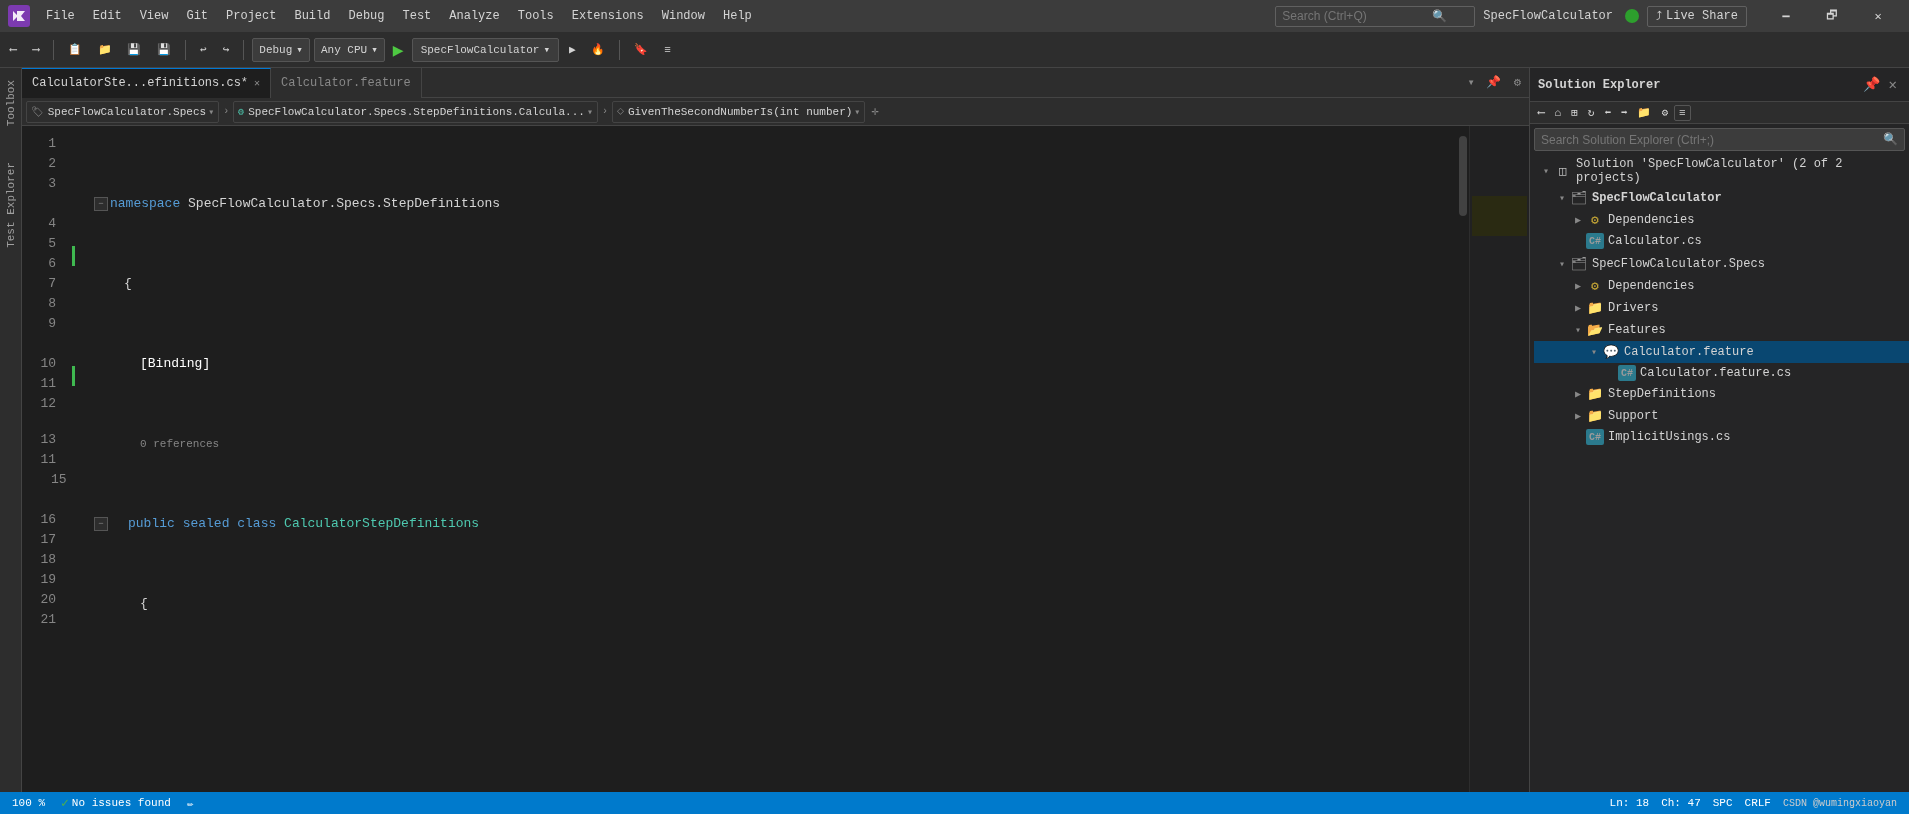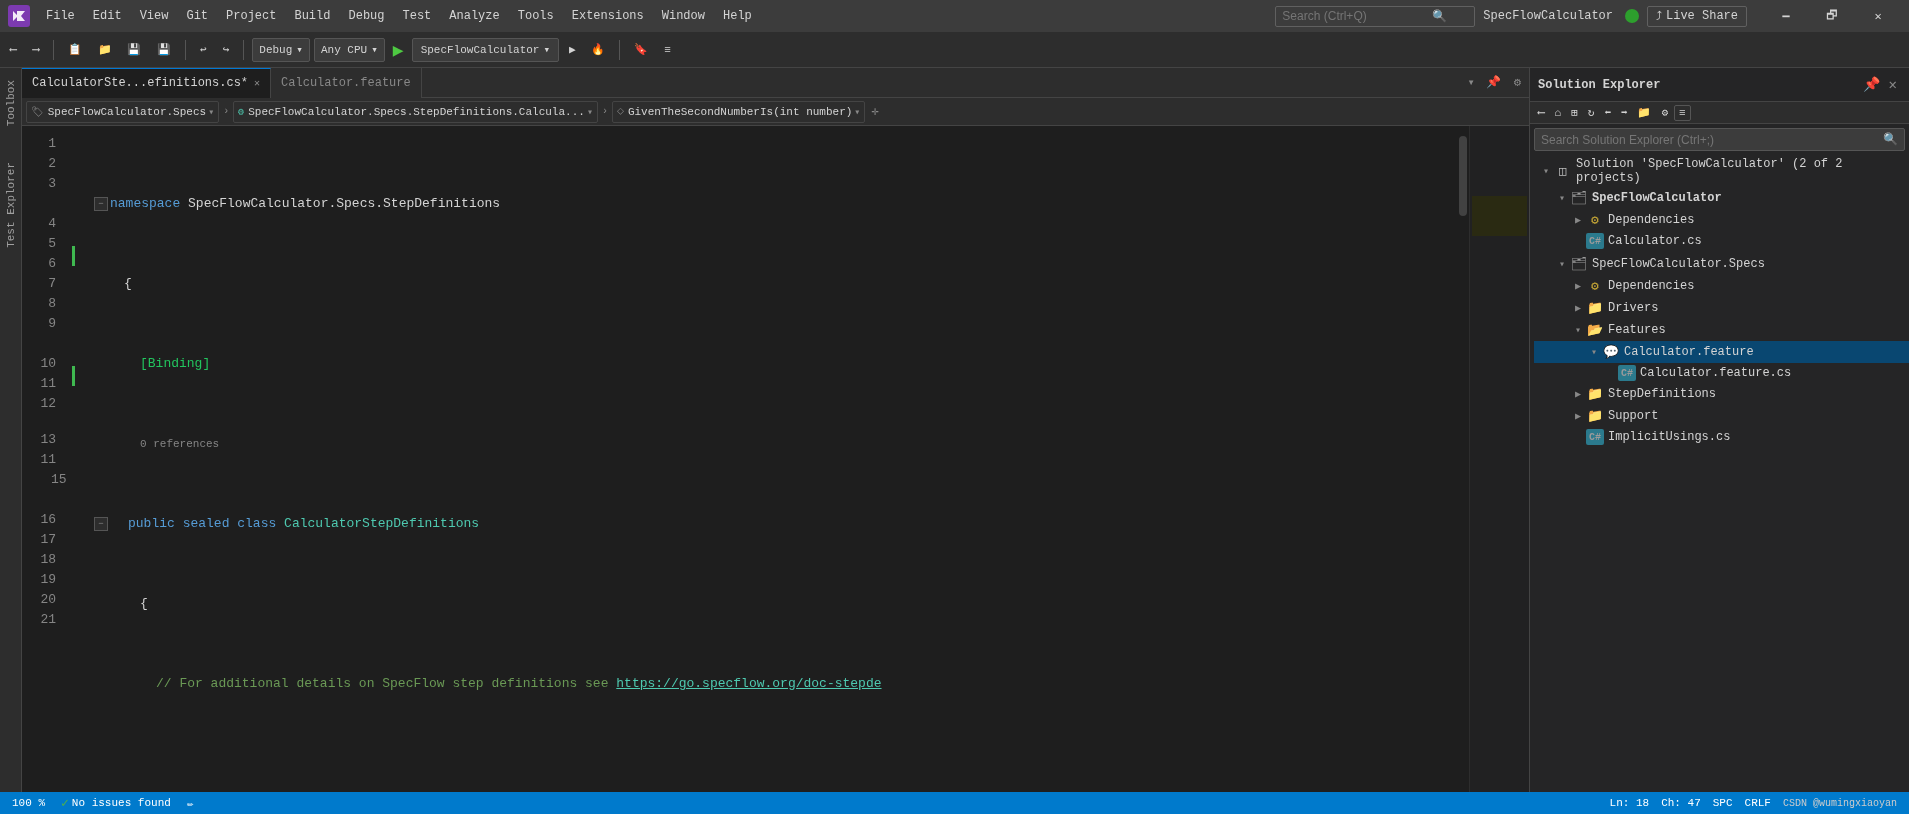--- a/index.html
+++ b/index.html
@@ -271,42 +271,38 @@
           <span><span class="kw">namespace</span> <span style="color:#d4d4d4;">SpecFlowCalculator.Specs.StepDefinitions</span></span>
         </div>
         
         <div class="code-line">
           <span style="display:inline-block; width:14px;"></span>
           <span style="padding-left:16px;">{</span>
         </div>
         
         <div class="code-line">
           <span style="display:inline-block; width:14px;"></span>
-          <span style="padding-left:32px;"><span style="color:#22c55e;">[Binding]</span></span>
+          <span style="padding-left:32px;"><span style="color:#ffffff;">[Binding]</span></span>
         </div>
         
         <div class="code-line">
           <span style="display:inline-block; width:14px;"></span>
           <span style="padding-left:32px; color:#858585; font-size:11px;">0 references</span>
         </div>
         
         <div class="code-line">
           <span class="collapse-btn">−</span>
           <span style="padding-left:18px;"><span class="kw">public</span> <span class="kw">sealed</span> <span class="kw">class</span> <span class="type">CalculatorStepDefinitions</span></span>
         </div>
         
         <div class="code-line">
           <span style="display:inline-block; width:14px;"></span>
           <span style="padding-left:32px;">{</span>
         </div>
         
-        <div class="code-line">
-          <span style="display:inline-block; width:14px;"></span>
-          <span style="padding-left:48px;"><span class="comment">// For additional details on SpecFlow step definitions see </span><span class="link">https://go.specflow.org/doc-stepde</span></span>
-        </div>
         
         
         
         
         
         
         
         
         
         

